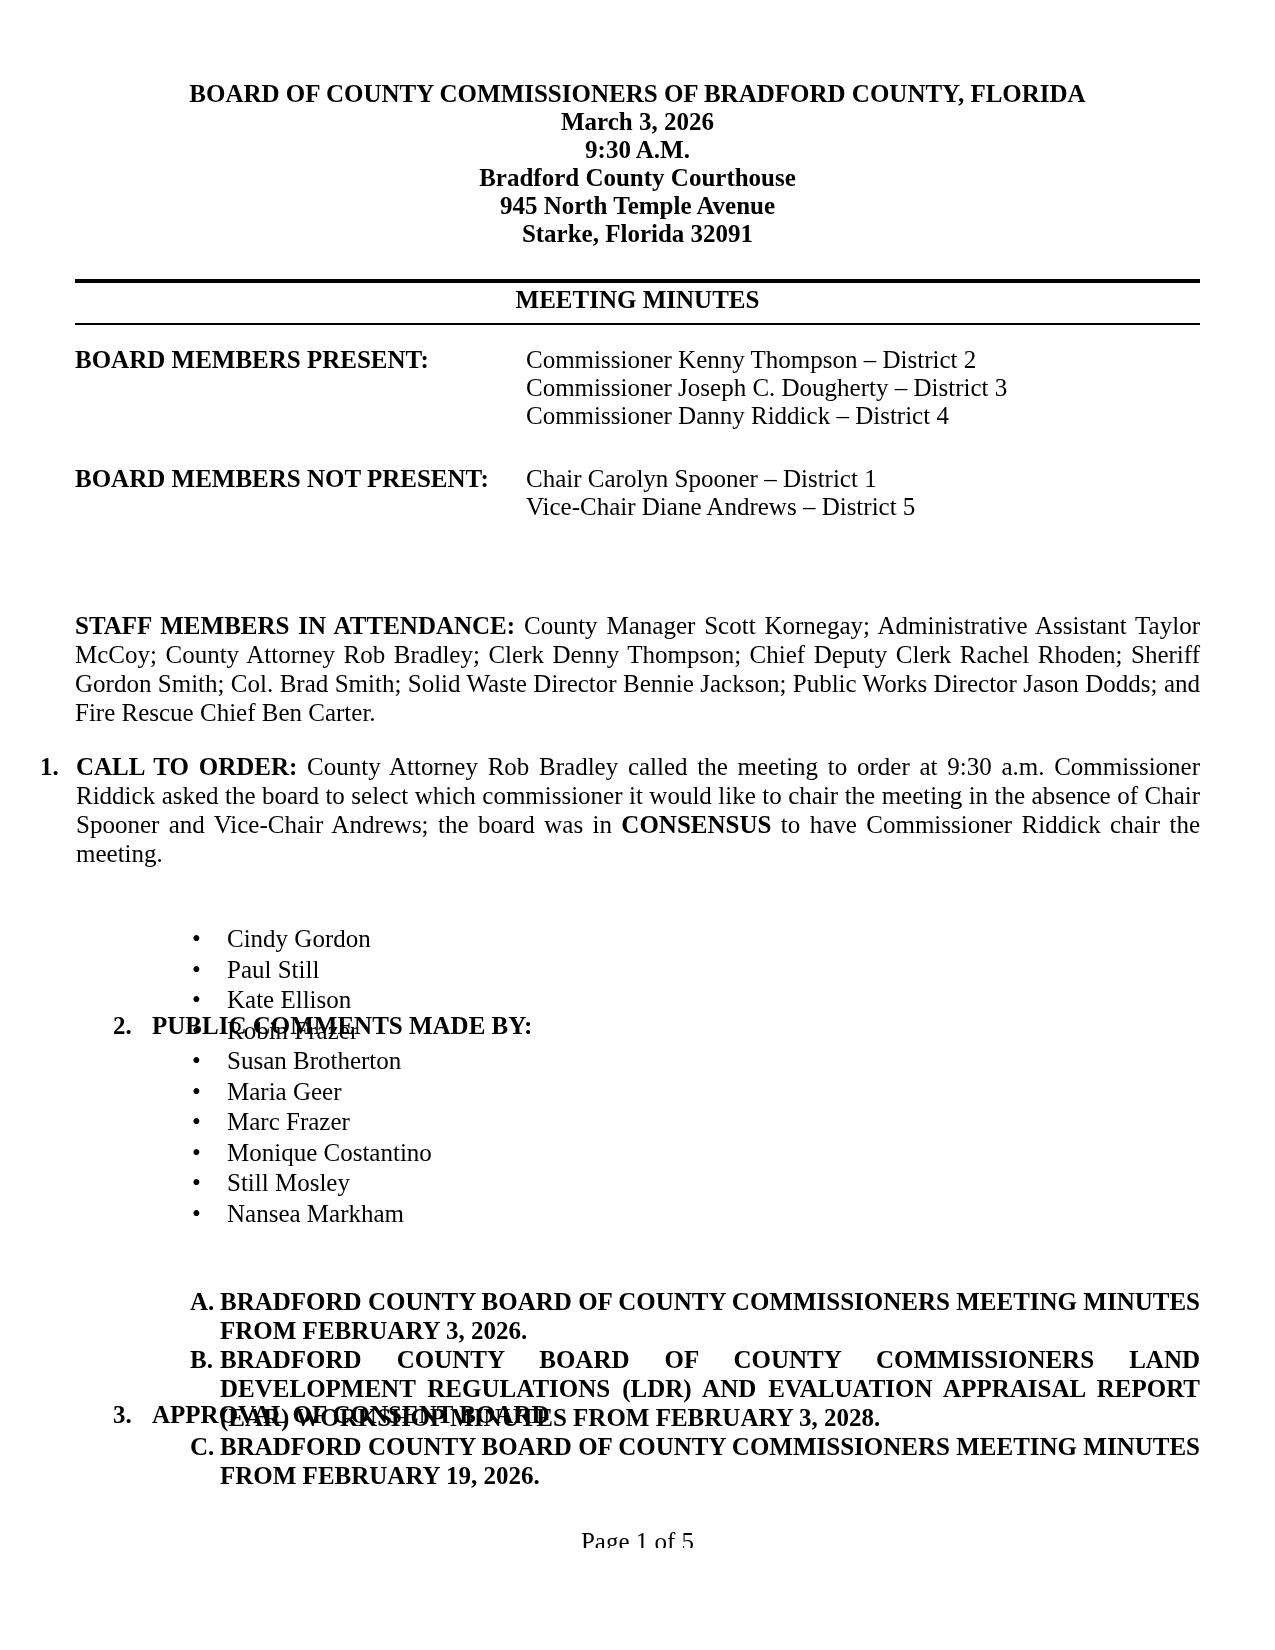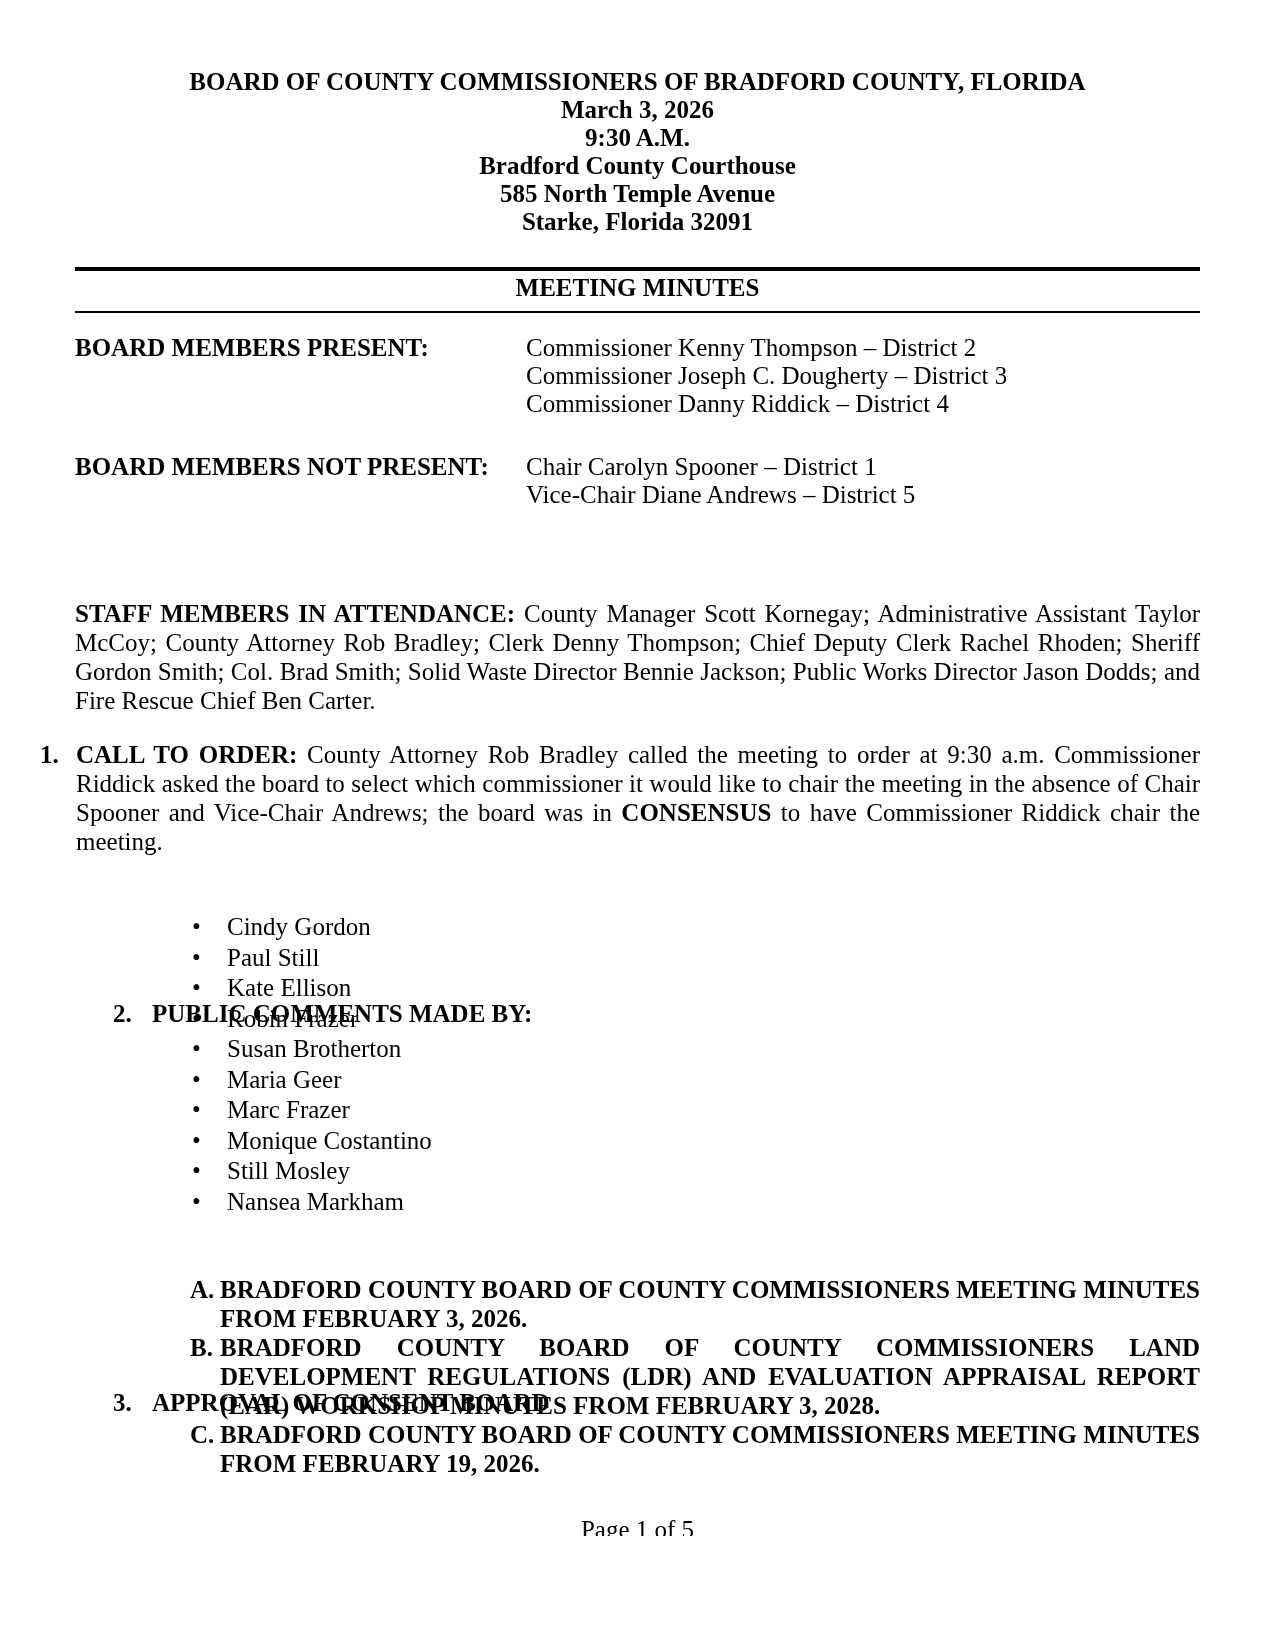--- a/index.html
+++ b/index.html
@@ -1,21 +1,21 @@
 <!DOCTYPE html>
 <html><head>
 <meta charset="utf-8">
 <style>
   * { margin: 0; padding: 0; box-sizing: border-box; }
   html, body { background: #ffffff; }
   .page {
     position: relative;
     width: 1275px;
     height: 1536px;
-    margin: 0 auto;
+    margin: 12px auto;
     background: #ffffff;
     color: #000000;
     font-family: "Liberation Serif", "DejaVu Serif", serif;
     font-size: 25px;
     overflow: hidden;
   }
   .abs { position: absolute; left: 75px; width: 1125px; }
 
   .doc-header { top: 68px; text-align: center; font-weight: bold; }
   .doc-header .header-line { line-height: 28px; }
@@ -65,21 +65,21 @@
 </head>
 <body>
 
 <div class="page">
 
   <header class="abs doc-header">
       <div class="header-line">BOARD OF COUNTY COMMISSIONERS OF BRADFORD COUNTY, FLORIDA</div>
       <div class="header-line">March 3, 2026</div>
       <div class="header-line">9:30 A.M.</div>
       <div class="header-line">Bradford County Courthouse</div>
-      <div class="header-line">585 North Temple Avenue</div>
+      <div class="header-line">945 North Temple Avenue</div>
       <div class="header-line">Starke, Florida 32091</div>
     </header>
 
   <div class="abs rule thick"></div>
   <div class="abs meeting-title">MEETING MINUTES</div>
   <div class="abs rule thin"></div>
 
   <div class="abs attend-row present">
     <div class="attend-label">BOARD MEMBERS PRESENT:</div>
     <div class="attend-values">

